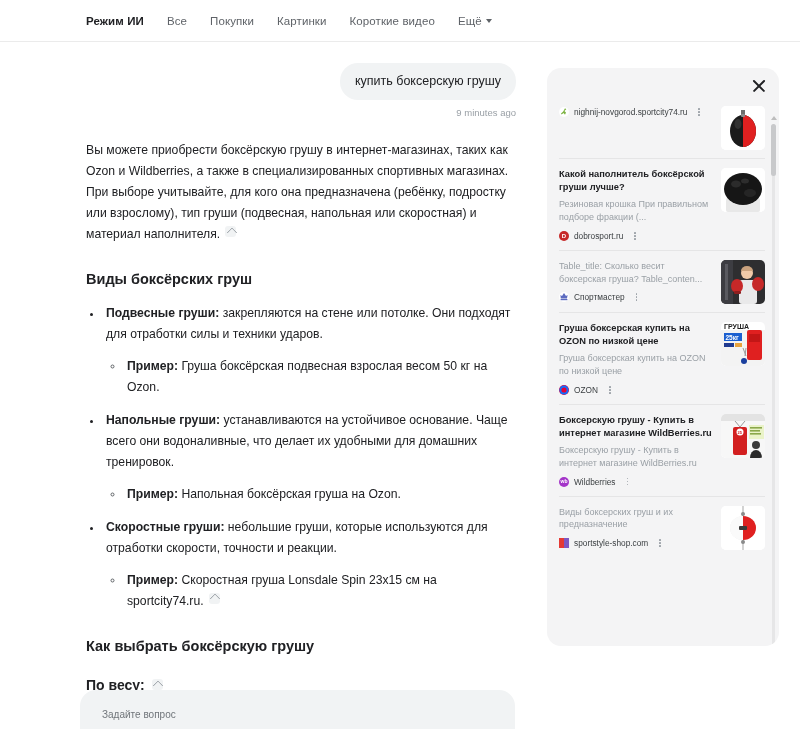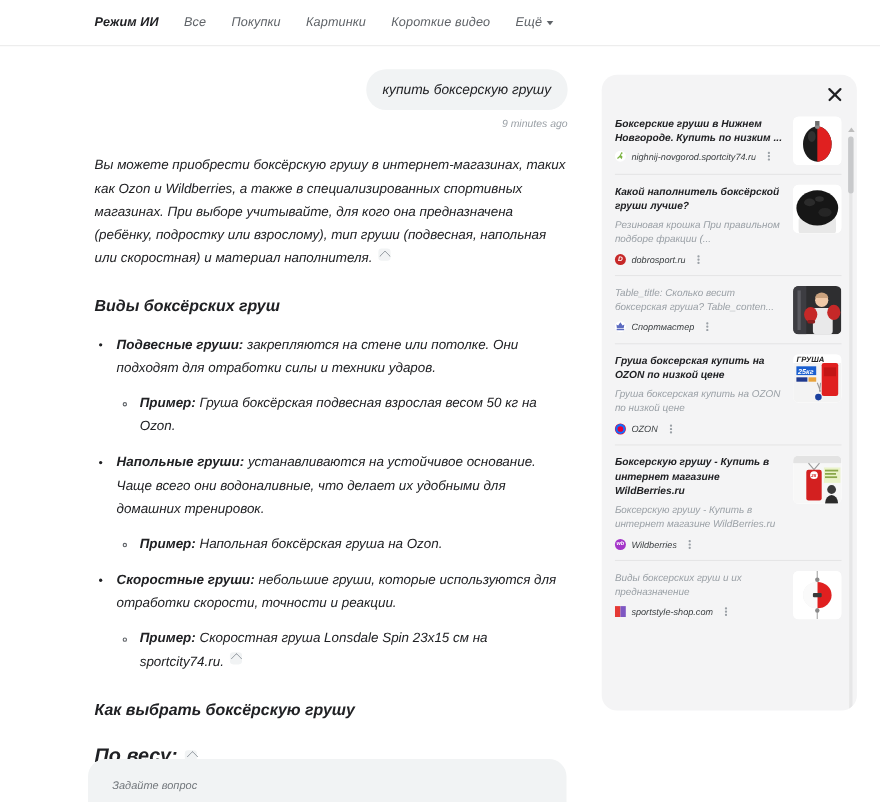--- a/index.html
+++ b/index.html
@@ -3,21 +3,21 @@
 <meta charset="utf-8">
 <style>
   * { box-sizing: border-box; }
   html, body {
     margin: 0; padding: 0;
     width: 800px; height: 729px;
     background: #ffffff;
     font-family: "Liberation Sans", "DejaVu Sans", sans-serif;
     overflow: hidden;
   }
-  .page { position: relative; width: 800px; height: 518px; background:#fff;font-style:italic; }
+  .page { position: relative; width: 800px; height: 518px; background:#fff; }
 
   
   .topnav {
     position: absolute; left: 0; top: 0; width: 800px; height: 41px;
     display: flex; align-items: center; gap: 23px;
     padding-left: 86px;
     background: #fff;
   }
   .topnav .nav-item {
     font-size: 11.5px; color: #5f6368; white-space: nowrap; letter-spacing: .1px;
@@ -45,21 +45,21 @@
 
   .answer { padding: 22px 24px 0 86px; }
   .answer p {
     margin: 0; font-size: 12.2px; line-height: 1.72; color:#202124;
   }
   .answer h2 {
     font-size: 14.5px; line-height: 1.3; color:#202124; font-weight: 700;
     margin: 25px 0 14px 0;
   }
   .answer h3 {
-    font-size: 18px; color:#202124; font-weight:700; margin: 21px 0 11px 0;
+    font-size: 14px; color:#202124; font-weight:700; margin: 21px 0 11px 0;
     display:flex; align-items:center; gap:2px;
   }
   ul.lvl1 { margin: 0; padding: 0 0 0 17px; list-style: disc; }
   ul.lvl1 > li {
     font-size: 12.2px; line-height: 1.72; color:#202124; margin-bottom: 12px;
     padding-left: 3px;
   }
   ul.lvl1 > li::marker { color:#202124; font-size: 11px; }
   ul.lvl2 { margin: 11px 0 4px 0; padding: 0 0 0 18px; list-style: circle; }
   ul.lvl2 > li {
@@ -224,21 +224,20 @@
 
   <div class="panel">
     <div class="panel-head">
       <div class="close-btn"></div>
     </div>
 
     <div class="results">
 
       <div class="result first">
         <div class="res-text">
-          <div class="res-title">Боксерские груши в Нижнем Новгороде. Купить по низким ...</div>
           <div class="res-source">
             <span class="favicon" style="background:#fff;">
               <svg viewBox="0 0 10 10">
                   <path d="M6 1.2 L7.3 2.2 L5.4 4 L7 5.6 L6 7.8 L4.6 6 L2.6 7.6 L2 6.6 L4.2 4.6 Z" fill="#7cb342"></path>
                 </svg>
             </span>
             <span class="src-name">nighnij-novgorod.sportcity74.ru</span>
             <span class="kebab">
                 <i></i>
                 <i></i>

